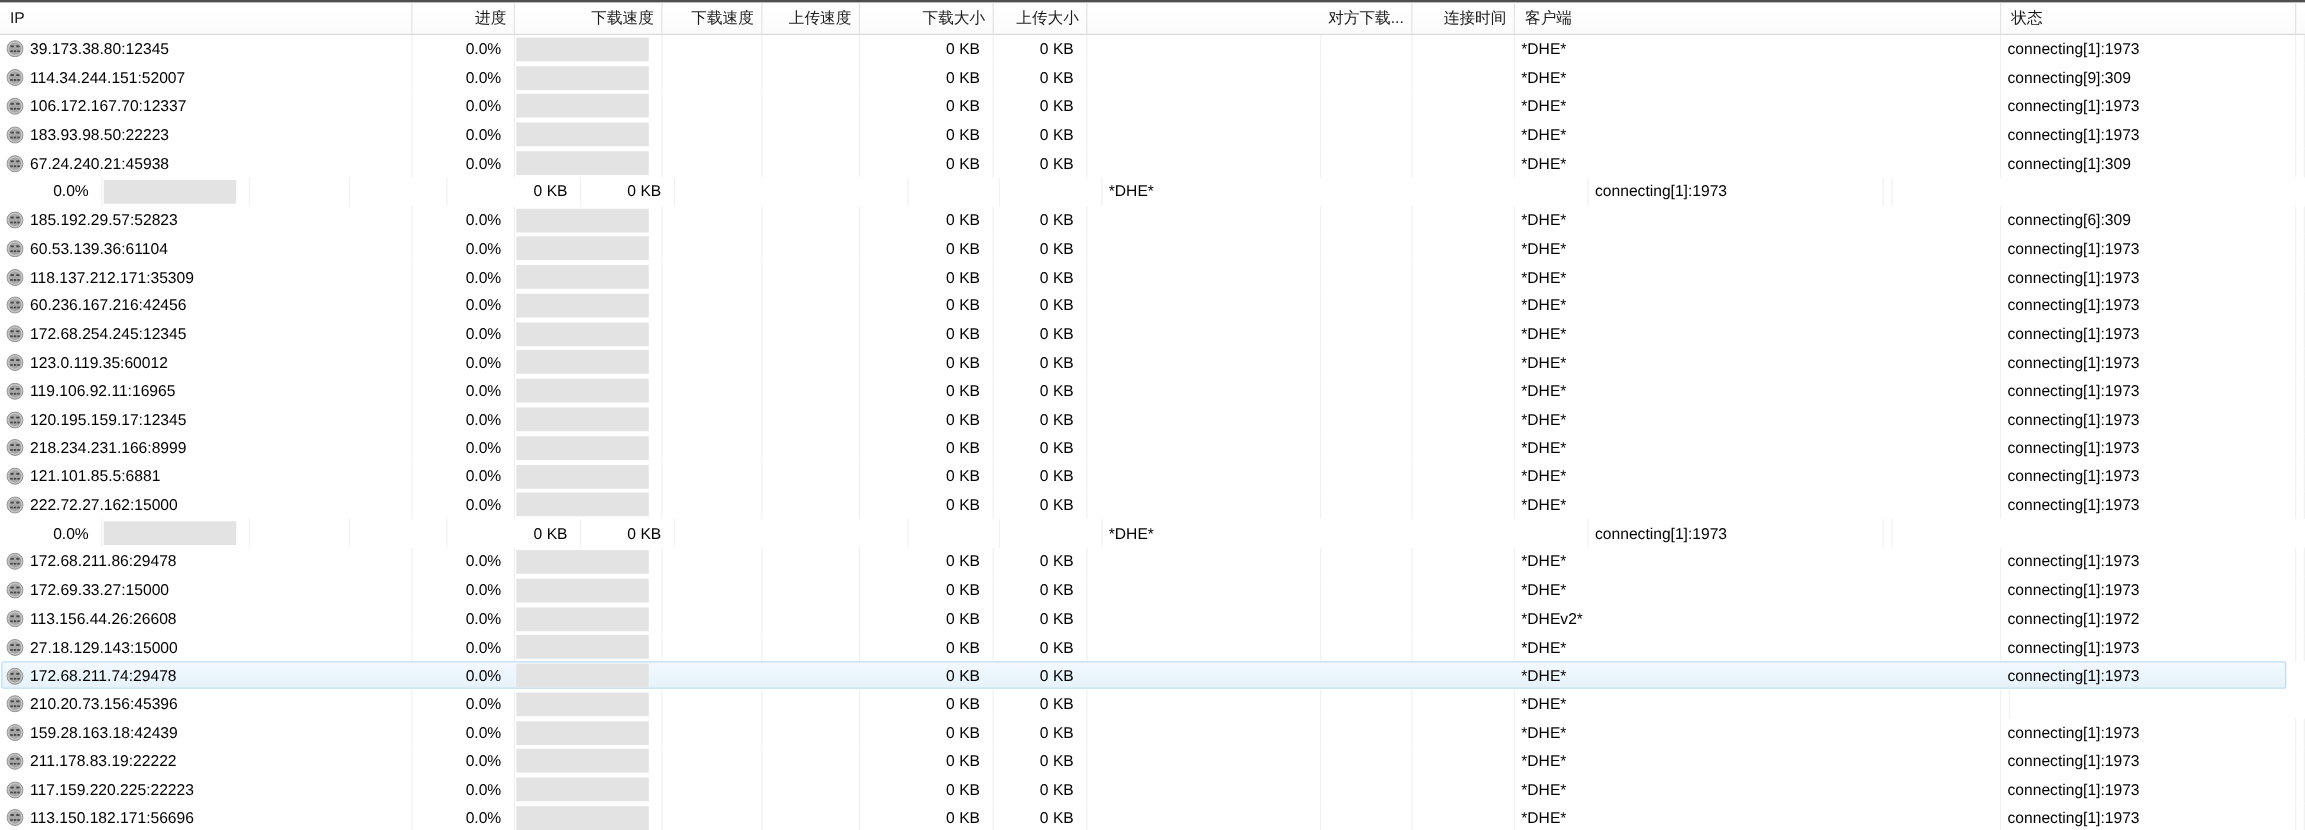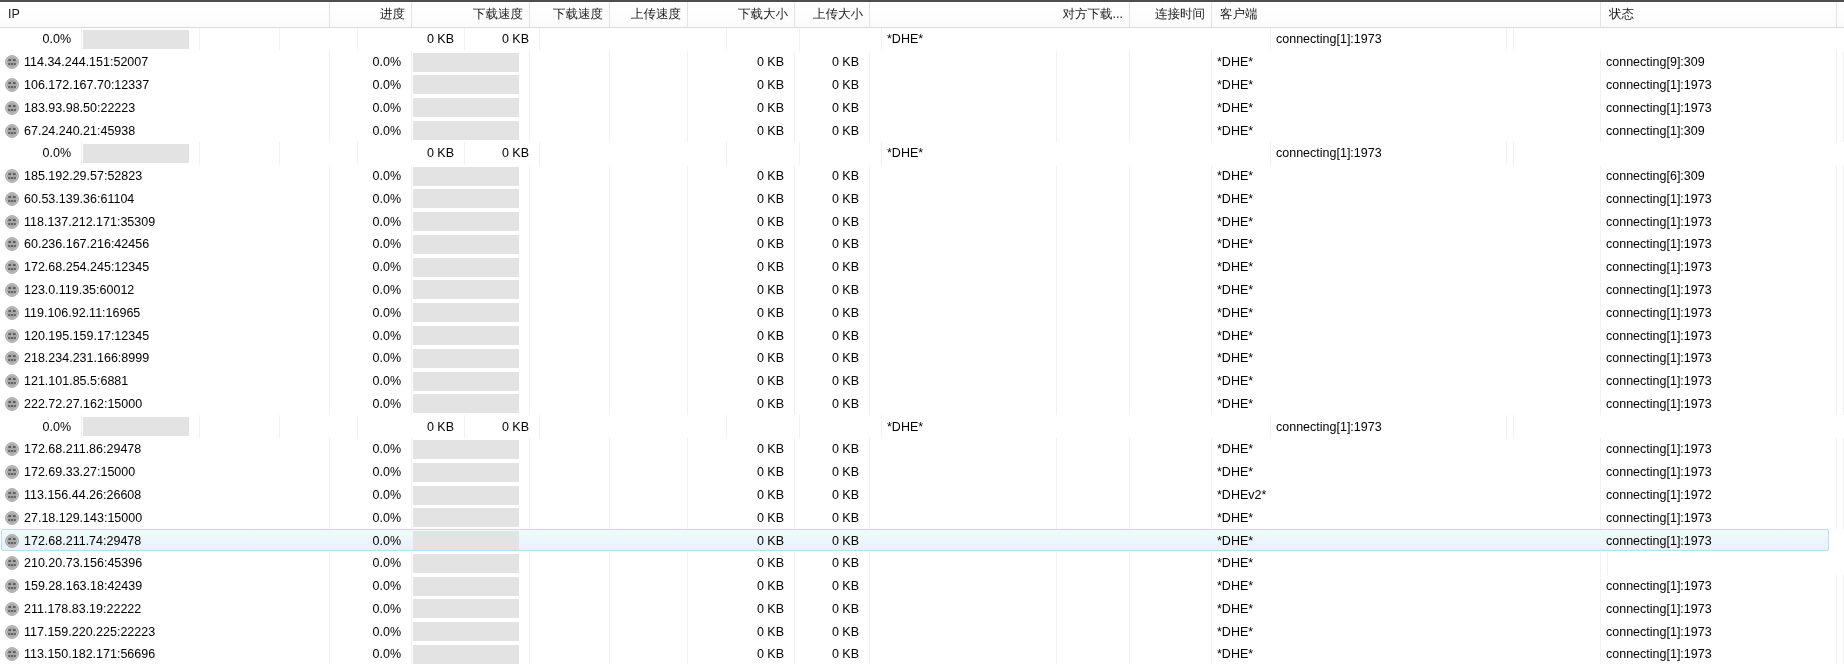--- a/index.html
+++ b/index.html
@@ -81,20 +81,32 @@
       <div class="hcell ar" style="width: 75px; flex: 0 0 75px;">上传大小</div>
       <div class="hcell ar" style="width: 187px; flex: 0 0 187px; margin-top: 48px;">发起</div>
       <div class="hcell ar" style="width: 73px; flex: 0 0 73px;">对方下载...</div>
       <div class="hcell ar" style="width: 82px; flex: 0 0 82px;">连接时间</div>
       <div class="hcell al" style="width: 389px; flex: 0 0 389px;">客户端</div>
       <div class="hcell al" style="width: 236px; flex: 0 0 236px; text-align: center;">状态</div>
       <div class="hcell al" style="width: 7px; flex: 0 0 7px;"></div>
     </div>
   <div class="body">
       <div class="trow">
+        <div class="tcell al ip-cell" style="width: 330px; flex: 0 0 330px;">
+  <svg class="peer-ico" viewBox="0 0 14 14" xmlns="http://www.w3.org/2000/svg">
+    <circle cx="7" cy="7" r="6.4" fill="#c3c3c3" stroke="#939393" stroke-width="0.8"></circle>
+    <circle cx="7" cy="7" r="4.9" fill="#a6a6a6"></circle>
+    <rect x="3.4" y="4.3" width="2.6" height="1.5" fill="#474747"></rect>
+    <rect x="8.0" y="4.3" width="2.6" height="1.5" fill="#474747"></rect>
+    <rect x="3.2" y="8.3" width="2.0" height="1.4" fill="#474747"></rect>
+    <rect x="6.0" y="8.3" width="2.0" height="1.4" fill="#474747"></rect>
+    <rect x="8.8" y="8.3" width="2.0" height="1.4" fill="#474747"></rect>
+  </svg>
+<span>39.173.38.80:12345</span>
+        </div>
         <div class="tcell ar" style="width: 82px; flex: 0 0 82px;">0.0%</div>
         <div class="tcell ar" style="width: 118px; flex: 0 0 118px;">
           <div class="status-bar"></div>
         </div>
         <div class="tcell ar" style="width: 80px; flex: 0 0 80px;"></div>
         <div class="tcell ar" style="width: 78px; flex: 0 0 78px;"></div>
         <div class="tcell ar" style="width: 107px; flex: 0 0 107px;">0 KB</div>
         <div class="tcell ar" style="width: 75px; flex: 0 0 75px;">0 KB</div>
         <div class="tcell ar" style="width: 187px; flex: 0 0 187px;"></div>
         <div class="tcell ar" style="width: 73px; flex: 0 0 73px;"></div>

